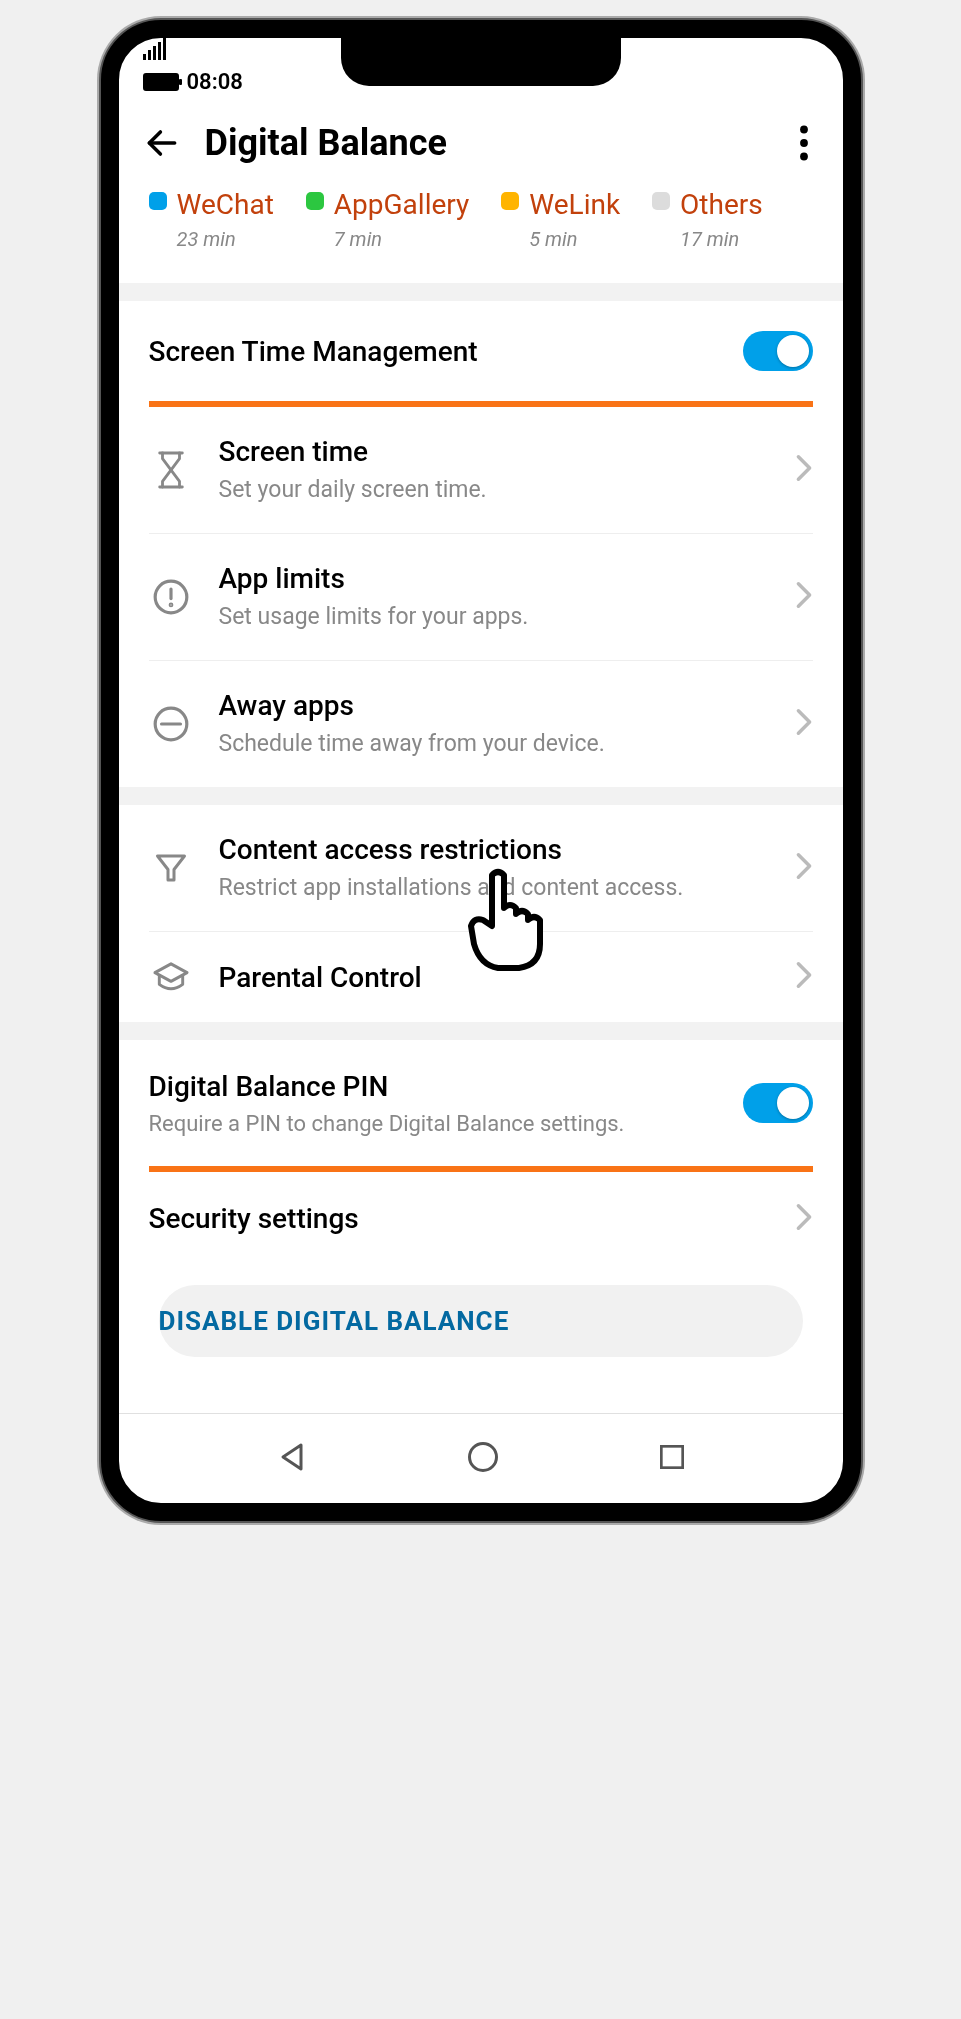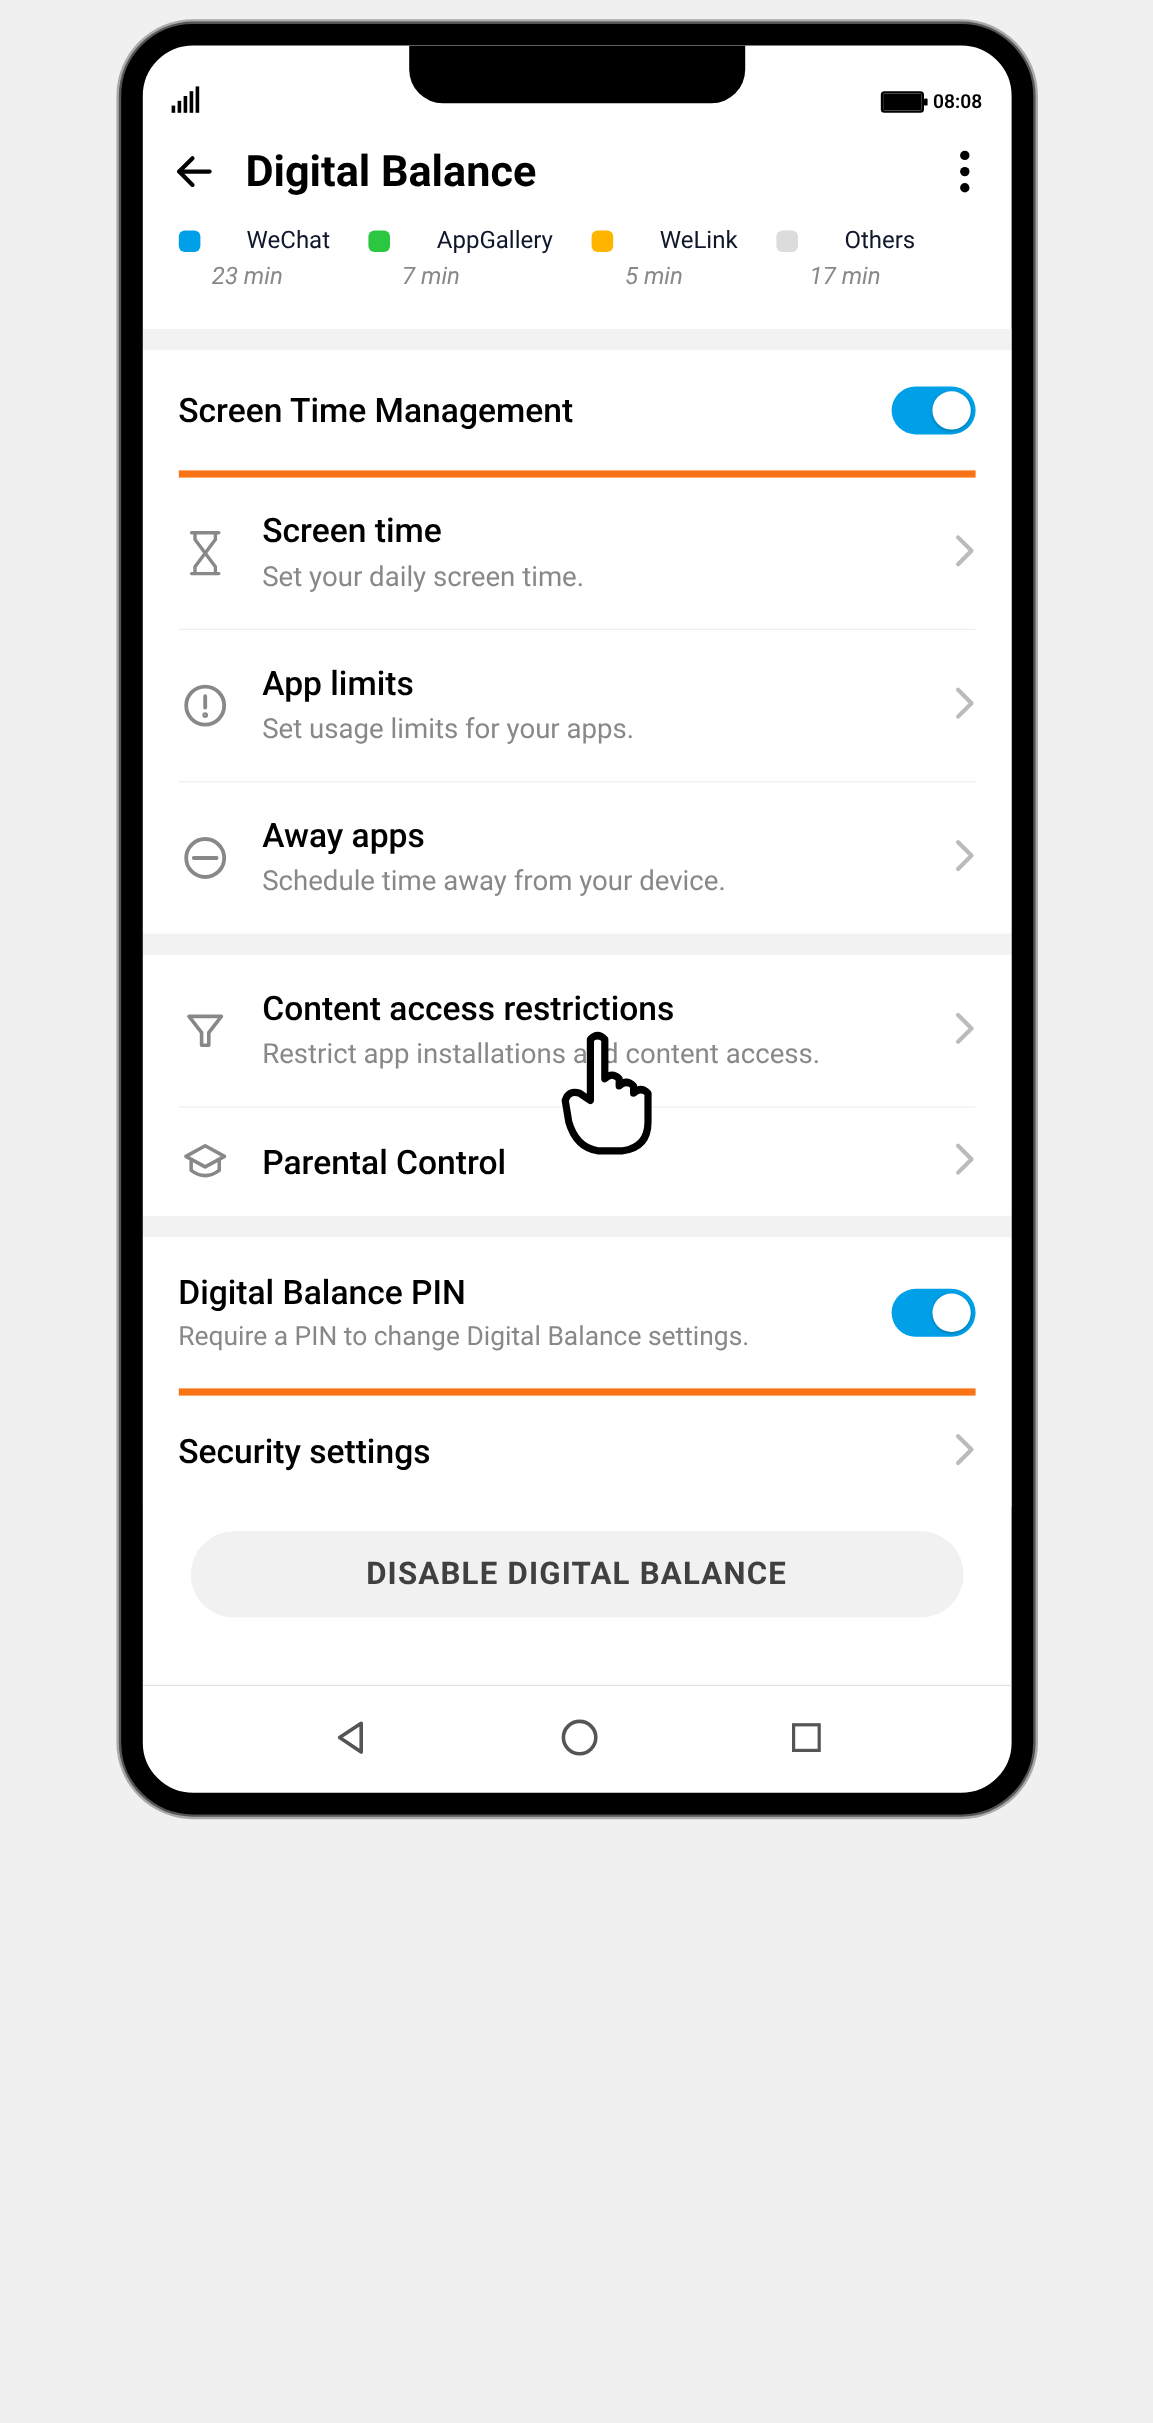--- a/index.html
+++ b/index.html
@@ -28,26 +28,27 @@
     width: 280px;
     height: 48px;
     background: #000;
     border-bottom-left-radius: 28px;
     border-bottom-right-radius: 28px;
     z-index: 10;
   }
   .status-bar {
     height: 56px;
     display: flex;
-    align-items: flex-end;
+    align-items: flex-start;
     justify-content: space-between;
     padding: 0 24px;
-    font-size: 16px;
+    font-size: 22px;
     font-weight: 600;
     color: #000;
+    flex-direction: column;
   }
   .status-left, .status-right { display: flex; align-items: center; gap: 8px; }
   .signal-icon { display: flex; align-items: flex-end; gap: 2px; }
   .signal-icon span { width: 3px; background:#000; display:inline-block; }
   .signal-icon span:nth-child(1){height:6px;}
   .signal-icon span:nth-child(2){height:10px;}
   .signal-icon span:nth-child(3){height:14px;}
   .signal-icon span:nth-child(4){height:18px;}
   .signal-icon span:nth-child(5){height:22px;}
   .batt { width: 36px; height: 18px; border: 2px solid #000; border-radius: 3px; position: relative; }
@@ -64,21 +65,21 @@
   .back-icon svg, .more-icon svg { display:block; }
   .more-icon { padding: 0 10px; }
 
   .usage-legend {
     display: flex;
     gap: 32px;
     padding: 0 30px 32px 30px;
   }
   .legend-item { display: flex; align-items: flex-start; gap: 10px; }
   .legend-dot { width: 18px; height: 18px; border-radius: 5px; margin-top: 4px; }
-  .legend-text .name { font-size: 20px; color:#0f172a;margin-left:29px; }
+  .legend-text .name { font-size: 28px; color:#c2410c; }
   .legend-text .time { font-size: 20px; color:#888; margin-top:6px;font-style:italic; }
 
   .section-divider { height: 18px; background:#f2f2f2; }
 
   .section { background:#fff; padding: 0 30px; }
 
   .row-toggle {
     display: flex;
     align-items: center;
     padding: 30px 0;
@@ -116,25 +117,24 @@
   }
   .row-simple .title { flex:1; font-size: 28px; font-weight: 500; }
 
   .disable-btn {
     margin: 20px 40px 56px 40px;
     background:#f1f1f1;
     border-radius: 36px;
     height: 72px;
     display:flex;
     align-items:center;
-    justify-content:center;
     font-size: 26px;
     font-weight: 700;
     letter-spacing: 1px;
-    color:#404040;
+    color:#0369a1;
     cursor:pointer;
   }
 
   .nav-bar {
     height: 90px;
     border-top: 1px solid #e0e0e0;
     display:flex;
     justify-content: space-evenly;
     align-items: center;
   }

